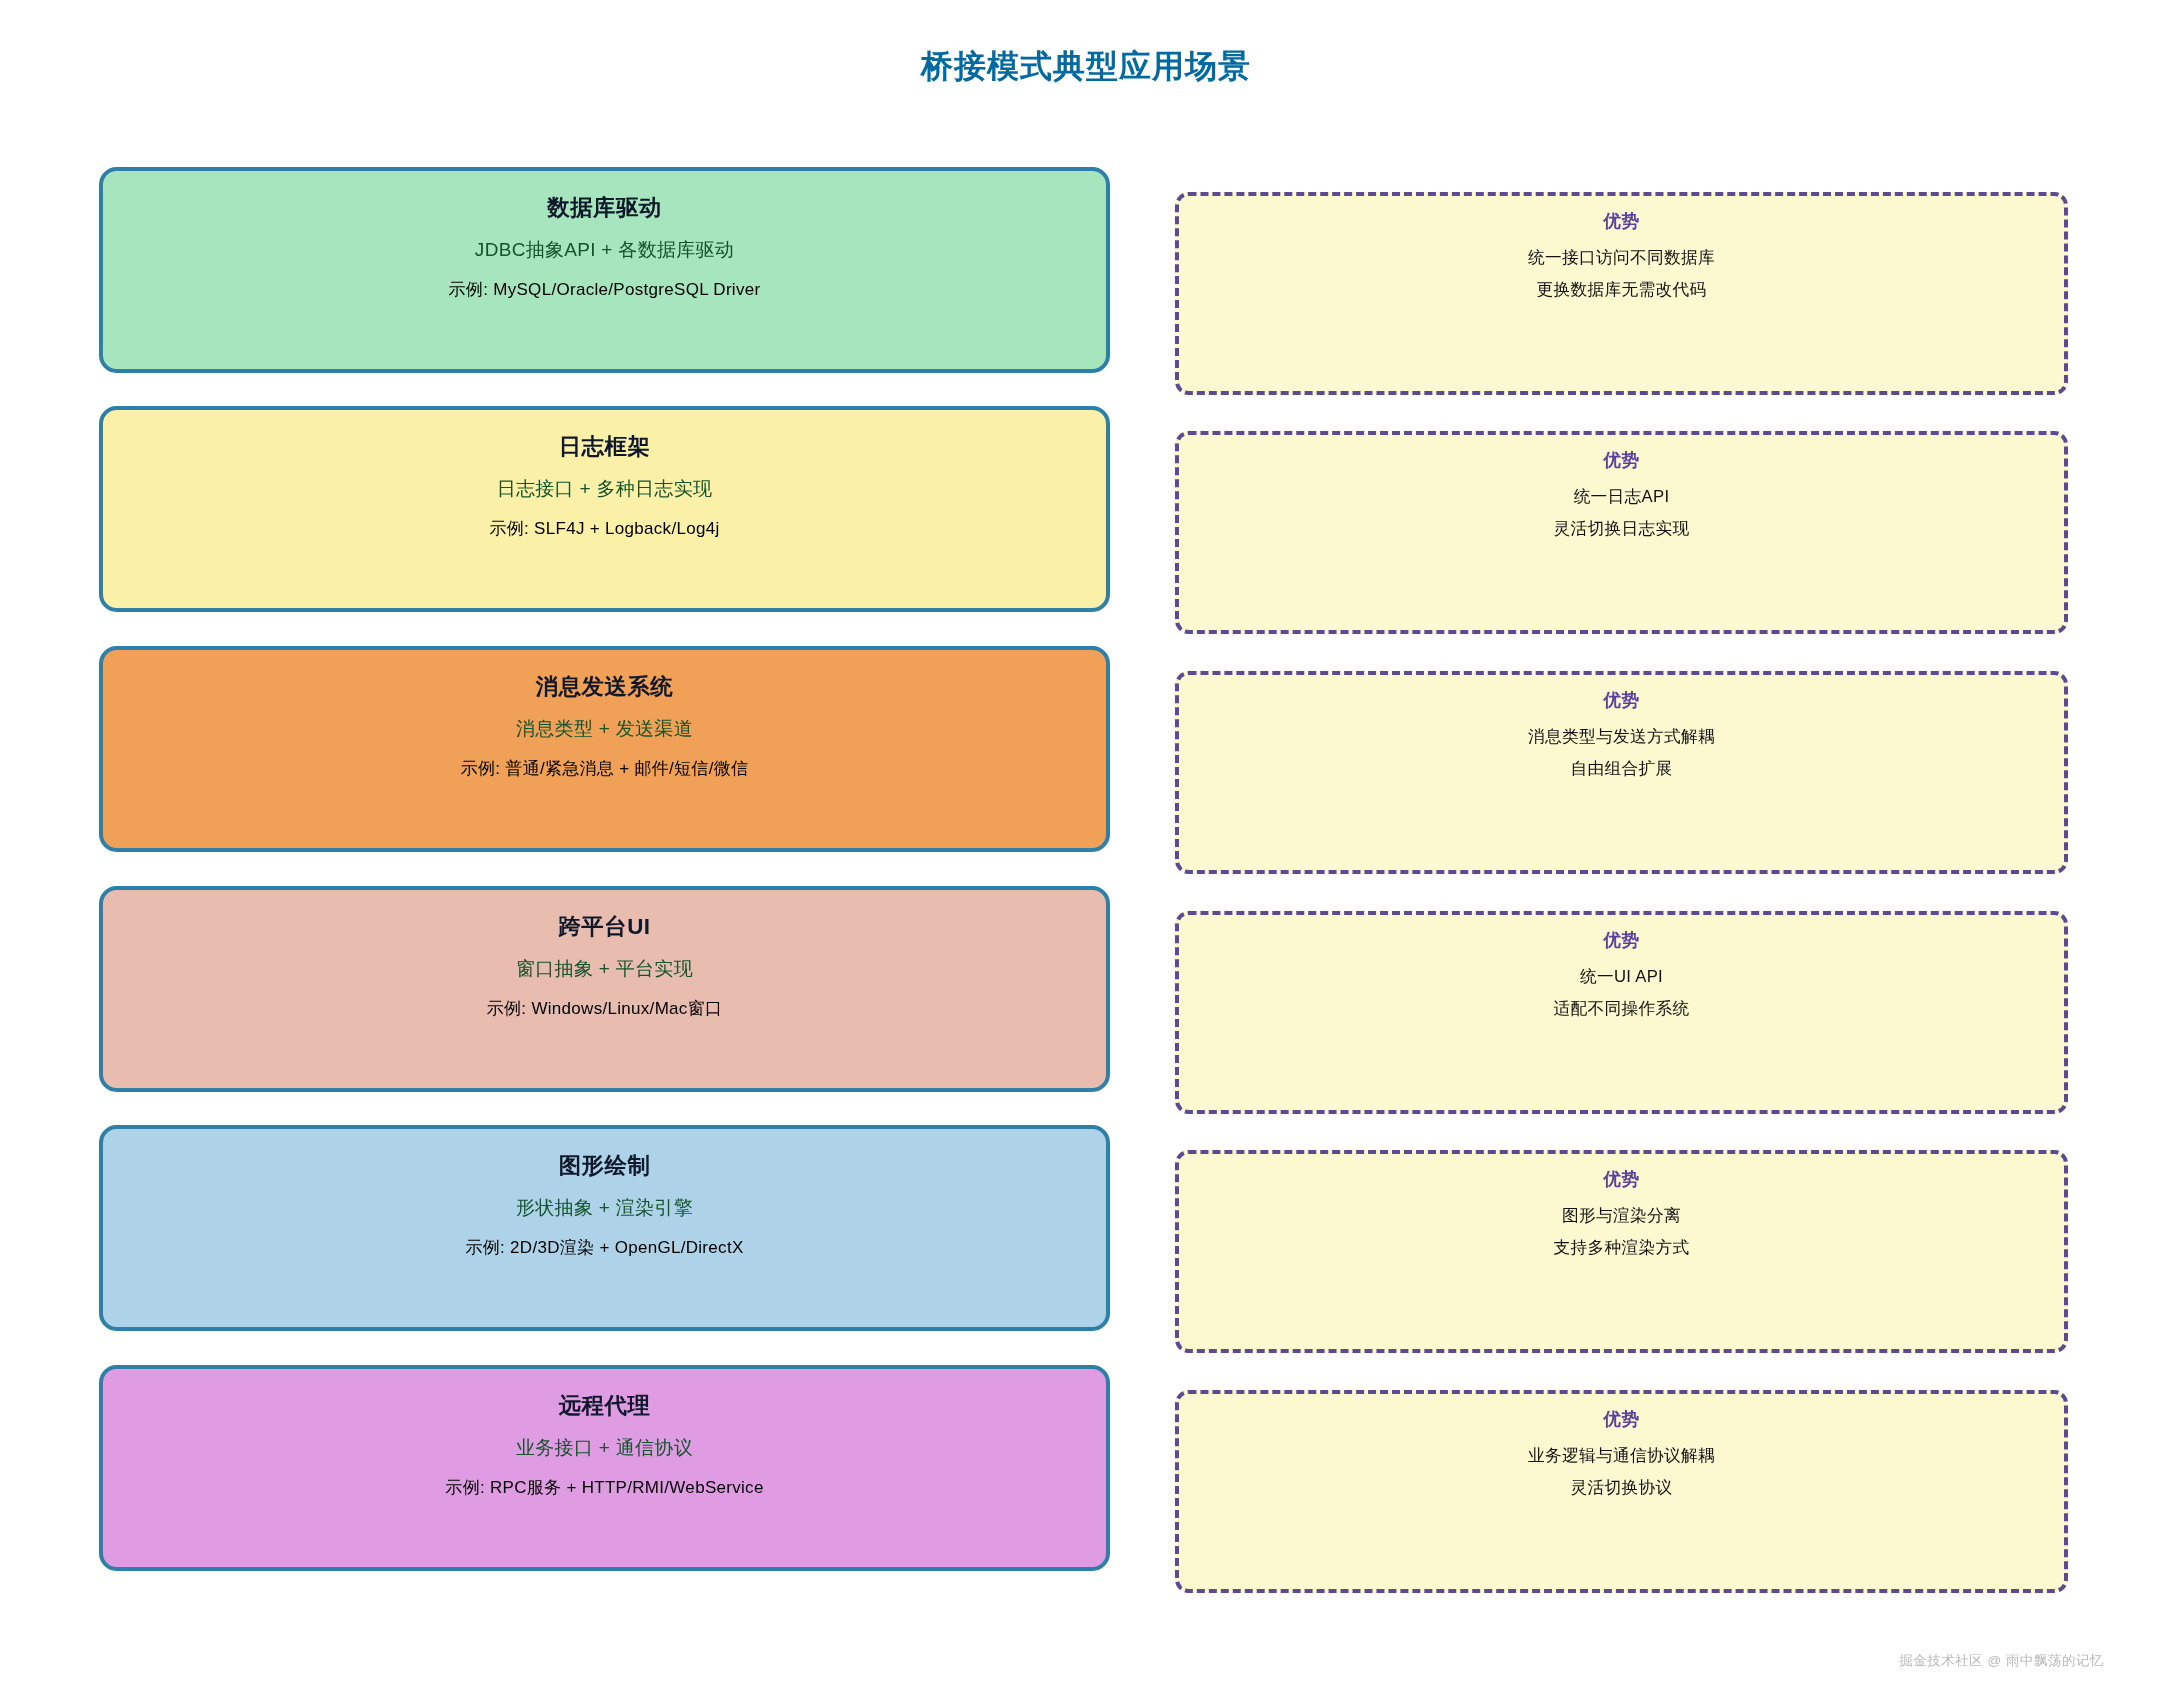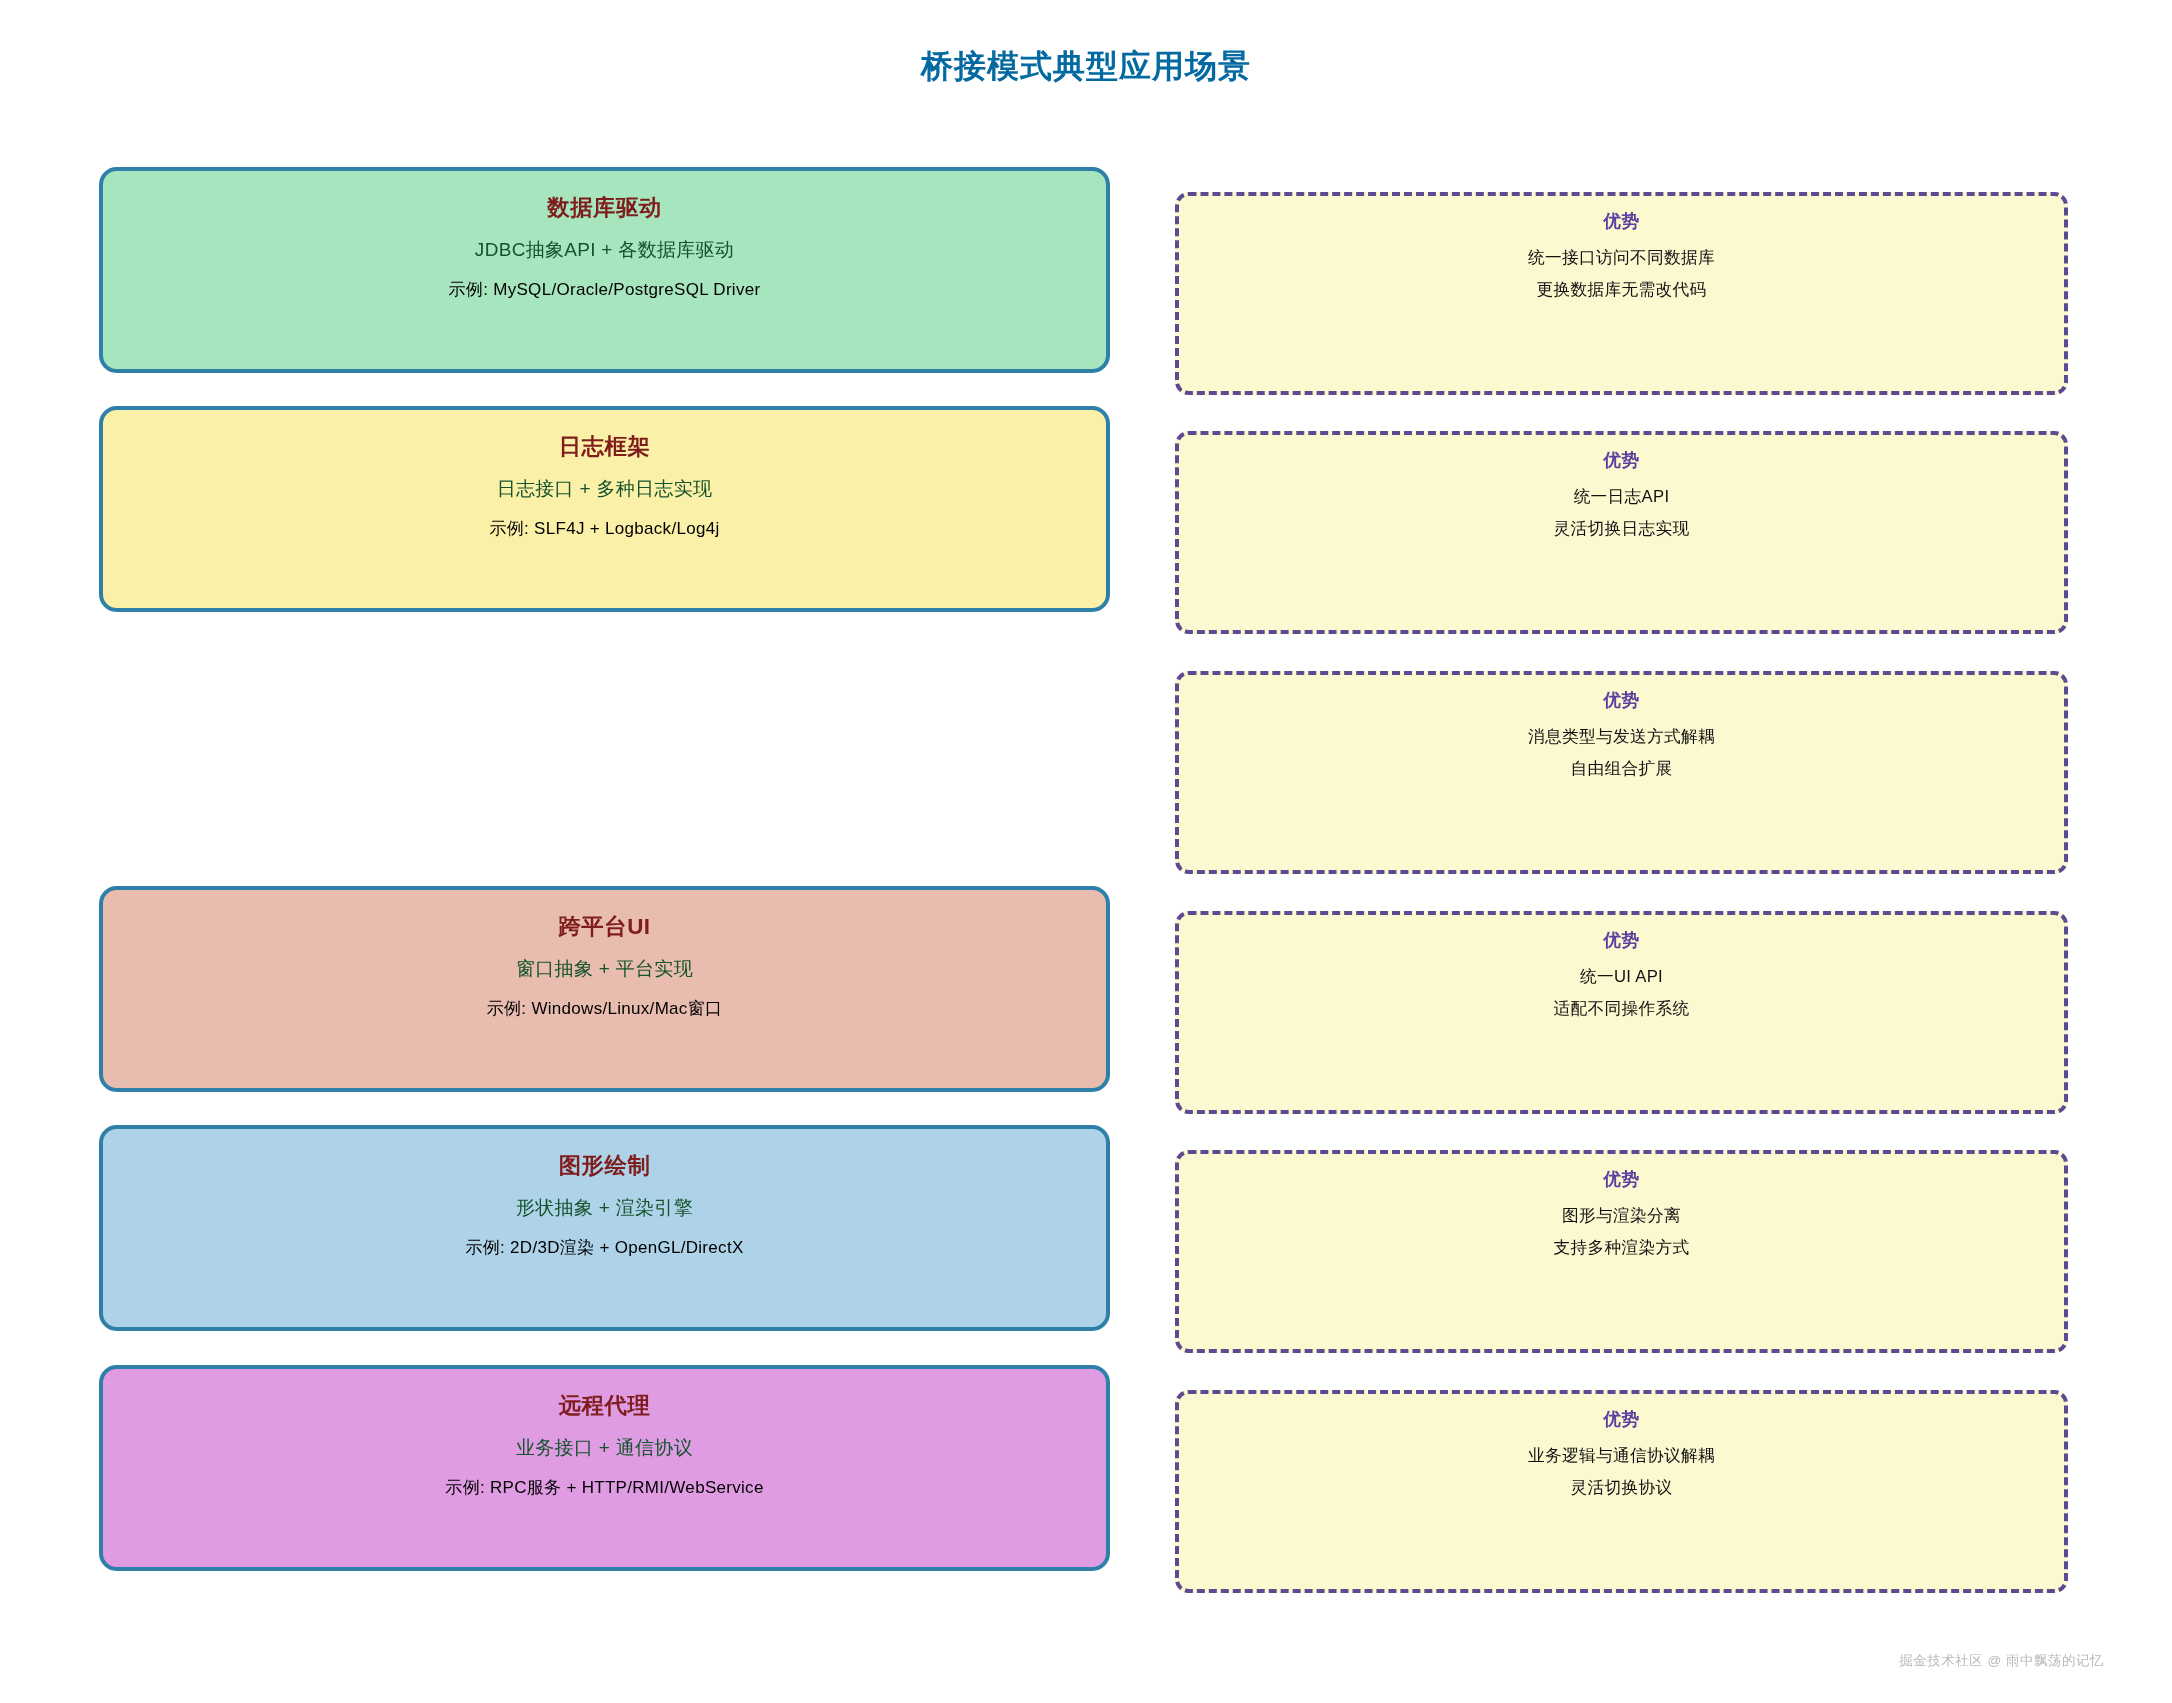--- a/index.html
+++ b/index.html
@@ -57,21 +57,21 @@
     border-radius: 17.7px;
     display: flex;
     flex-direction: column;
     align-items: center;
     justify-content: flex-start;
     padding-top: 25px;
   }
   .scenario-title {
     font-size: 22.4px;
     font-weight: bold;
-    color: #7f1d1d;
+    color: #0f172a;
     line-height: 1.1;
     margin-bottom: 19px;
     letter-spacing: 0.5px;
   }
   .scenario-desc {
     font-size: 19px;
     color: #14532d;
     line-height: 1.1;
     margin-bottom: 20px;
     letter-spacing: 0.3px;
@@ -156,20 +156,25 @@
       <div class="scenario-example">示例: SLF4J + Logback/Log4j</div>
     </div>
     <div class="advantage-box">
       <div class="advantage-title">优势</div>
       <div class="advantage-line">统一日志API</div>
       <div class="advantage-line">灵活切换日志实现</div>
     </div>
   </div>
 
   <div class="row" style="top:646px;">
+    <div class="scenario-card" style="background:#F0A157;">
+      <div class="scenario-title">消息发送系统</div>
+      <div class="scenario-desc">消息类型 + 发送渠道</div>
+      <div class="scenario-example">示例: 普通/紧急消息 + 邮件/短信/微信</div>
+    </div>
     <div class="advantage-box">
       <div class="advantage-title">优势</div>
       <div class="advantage-line">消息类型与发送方式解耦</div>
       <div class="advantage-line">自由组合扩展</div>
     </div>
   </div>
 
   <div class="row" style="top:886px;">
     <div class="scenario-card" style="background:#E8BCAE;">
       <div class="scenario-title">跨平台UI</div>

